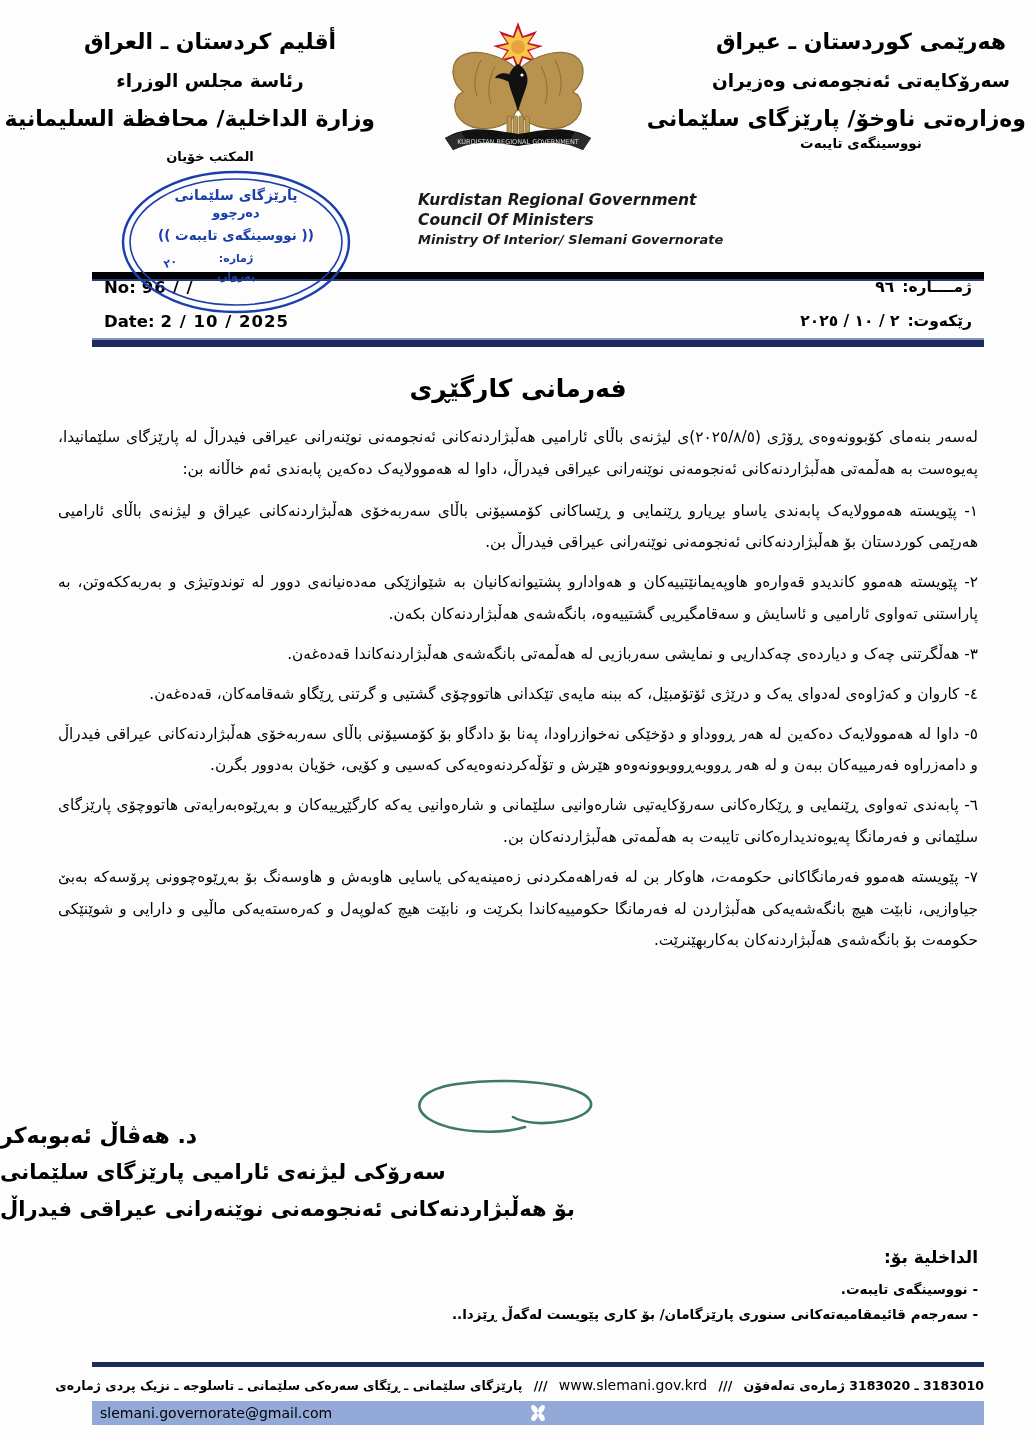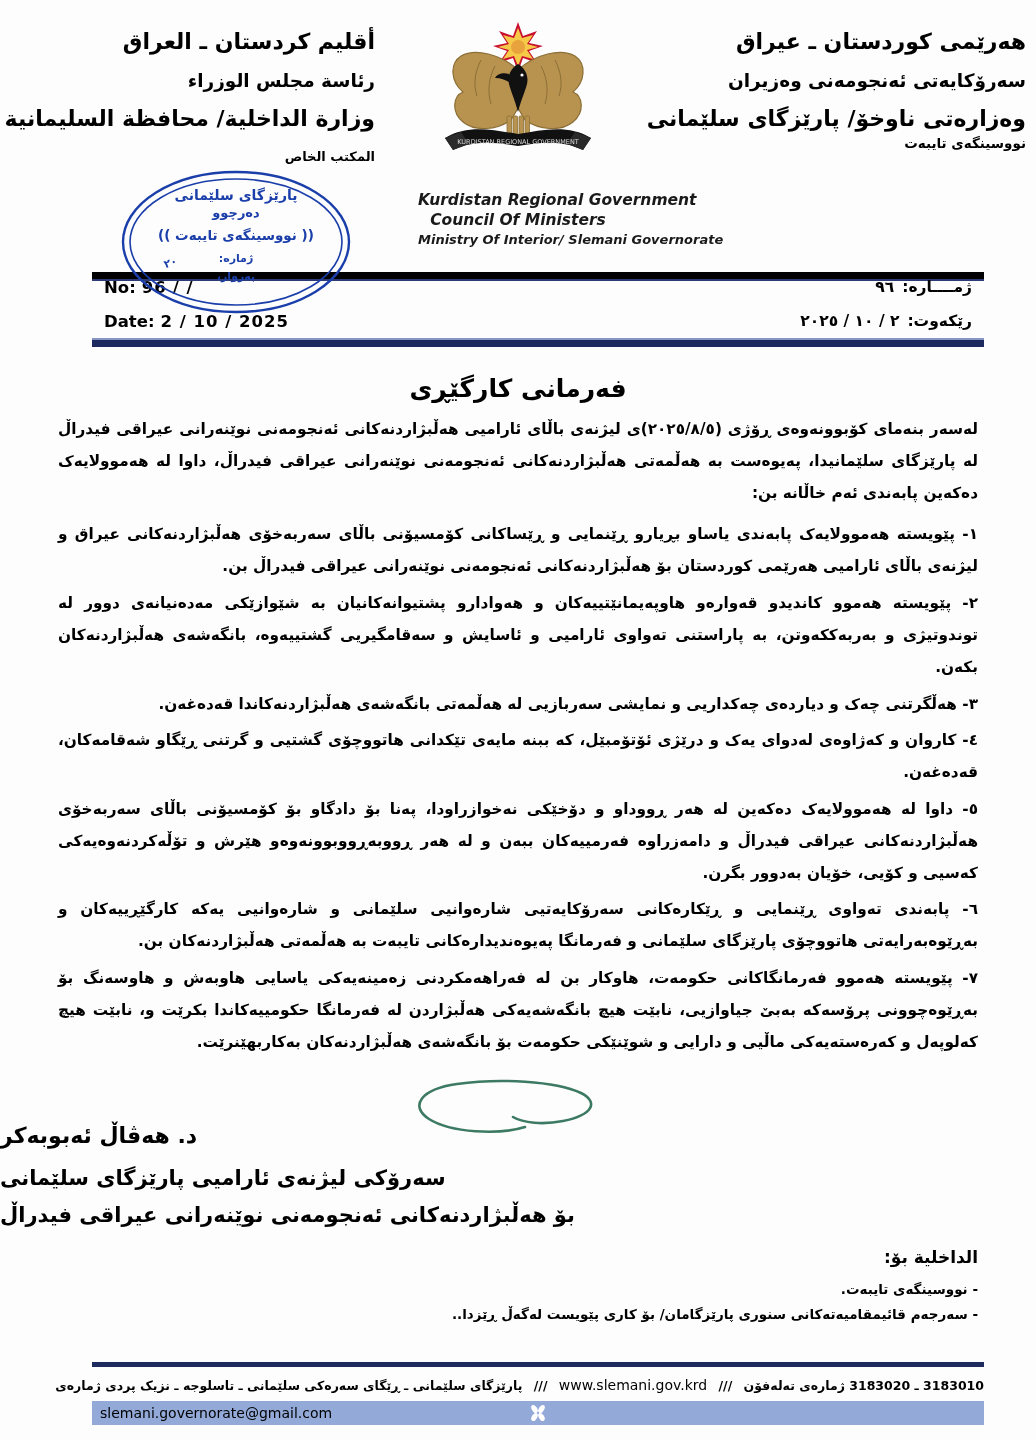--- a/index.html
+++ b/index.html
@@ -27,20 +27,21 @@
     position: absolute;
     top: 0;
     left: 0;
     width: 1036px;
     height: 268px;
   }
   .header-col {
     position: absolute;
     top: 28px;
     width: 330px;
+    text-align: center;
     direction: rtl;
   }
   .header-col.right { right: 10px; }
   .header-col.left  { left: 45px; }
 
   .hdr-line1 {
     font-size: 22px;
     font-weight: bold;
     letter-spacing: 0px;
     line-height: 1.25;
@@ -77,21 +78,21 @@
     z-index: 1;
   }
 
   
   .emblem-wrap {
     position: absolute;
     top: 8px;
     left: 50%;
     transform: translateX(-50%);
     width: 200px;
-    text-align: center;
+    text-align: left;
   }
   .emblem-svg { display: block; margin: 0 auto; }
 
   .en-title {
     margin-top: 2px;
     direction: ltr;
     font-family: "DejaVu Sans", "Liberation Sans", sans-serif;
     font-style: italic;
     font-weight: bold;
     font-size: 15.5px;
@@ -188,23 +189,23 @@
   .body-area {
     position: absolute;
     top: 414px;
     right: 58px;
     left: 58px;
     direction: rtl;
     text-align: justify;
   }
   .para {
     font-size: 15.3px;
-    font-weight: bold;
+    font-weight: normal;
     line-height: 2.08;
-    margin: 0 0 6px 0;
+    margin: 8px 0 6px 0;
     text-align: justify;
     text-justify: inter-word;
     letter-spacing: 0.1px;
   }
   .para.lead { margin-bottom: 10px; }
   .para.item { margin-bottom: 5px; }
   .para .num { }
 
   
   .sig-block {
@@ -227,21 +228,21 @@
     position: relative;
     margin-top: 44px;
     font-size: 22px;
     font-weight: bold;
     line-height: 1.5;
   }
   .sig-role1 {
     font-size: 21px;
     font-weight: bold;
     line-height: 1.55;
-    margin-top: 10px;
+    margin-top: 4px;
   }
   .sig-role2 {
     font-size: 21px;
     font-weight: bold;
     line-height: 1.55;
     margin-top: 4px;
   }
 
   
   .cc {
@@ -332,21 +333,21 @@
       <div class="hdr-line1">هەرێمی کوردستان ـ عیراق</div>
       <div class="hdr-line2">سەرۆکایەتی ئەنجومەنی وەزیران</div>
       <div class="hdr-line3">وەزارەتی ناوخۆ/ پارێزگای سلێمانی</div>
       <div class="hdr-line4">نووسینگەی تایبەت</div>
     </div>
 
     <div class="header-col left">
       <div class="hdr-line1">أقليم كردستان ـ العراق</div>
       <div class="hdr-line2">رئاسة مجلس الوزراء</div>
       <div class="hdr-line3">وزارة الداخلية/ محافظة السليمانية</div>
-      <div class="hdr-line4b">المكتب الخاص</div>
+      <div class="hdr-line4b">المكتب خۆیان</div>
     </div>
 
     <div class="emblem-wrap">
       <svg class="emblem-svg" width="190" height="180" viewBox="0 0 190 180">
 
         <g>
           <polygon points="95,14 100,28 114,23 106,35 120,38 106,43 114,55 100,50 95,64 90,50 76,55 84,43 70,38 84,35 76,23 90,28" fill="#c8102e"></polygon>
           <polygon points="95,20 99,30 110,27 104,36 115,39 104,42 110,51 99,48 95,58 91,48 80,51 86,42 75,39 86,36 80,27 91,30" fill="#f7c948"></polygon>
           <circle cx="95" cy="39" r="7" fill="#e8a33d"></circle>
         </g>

